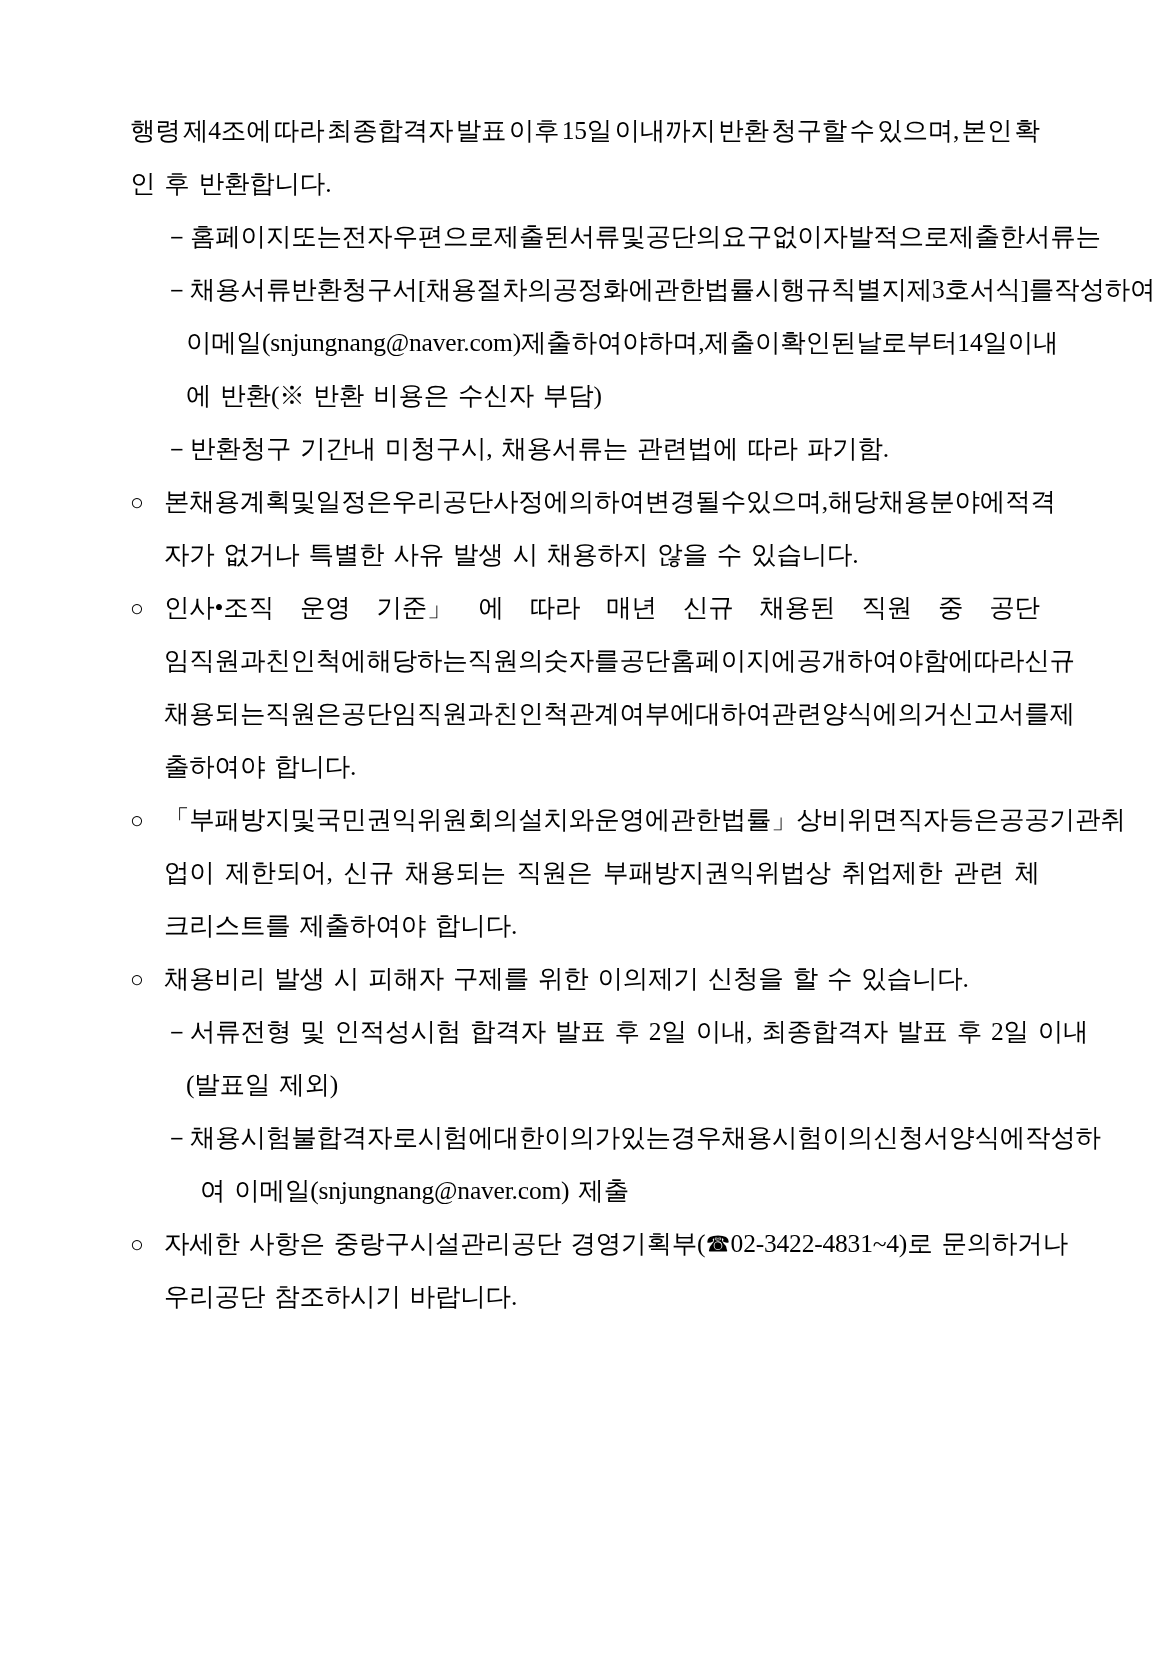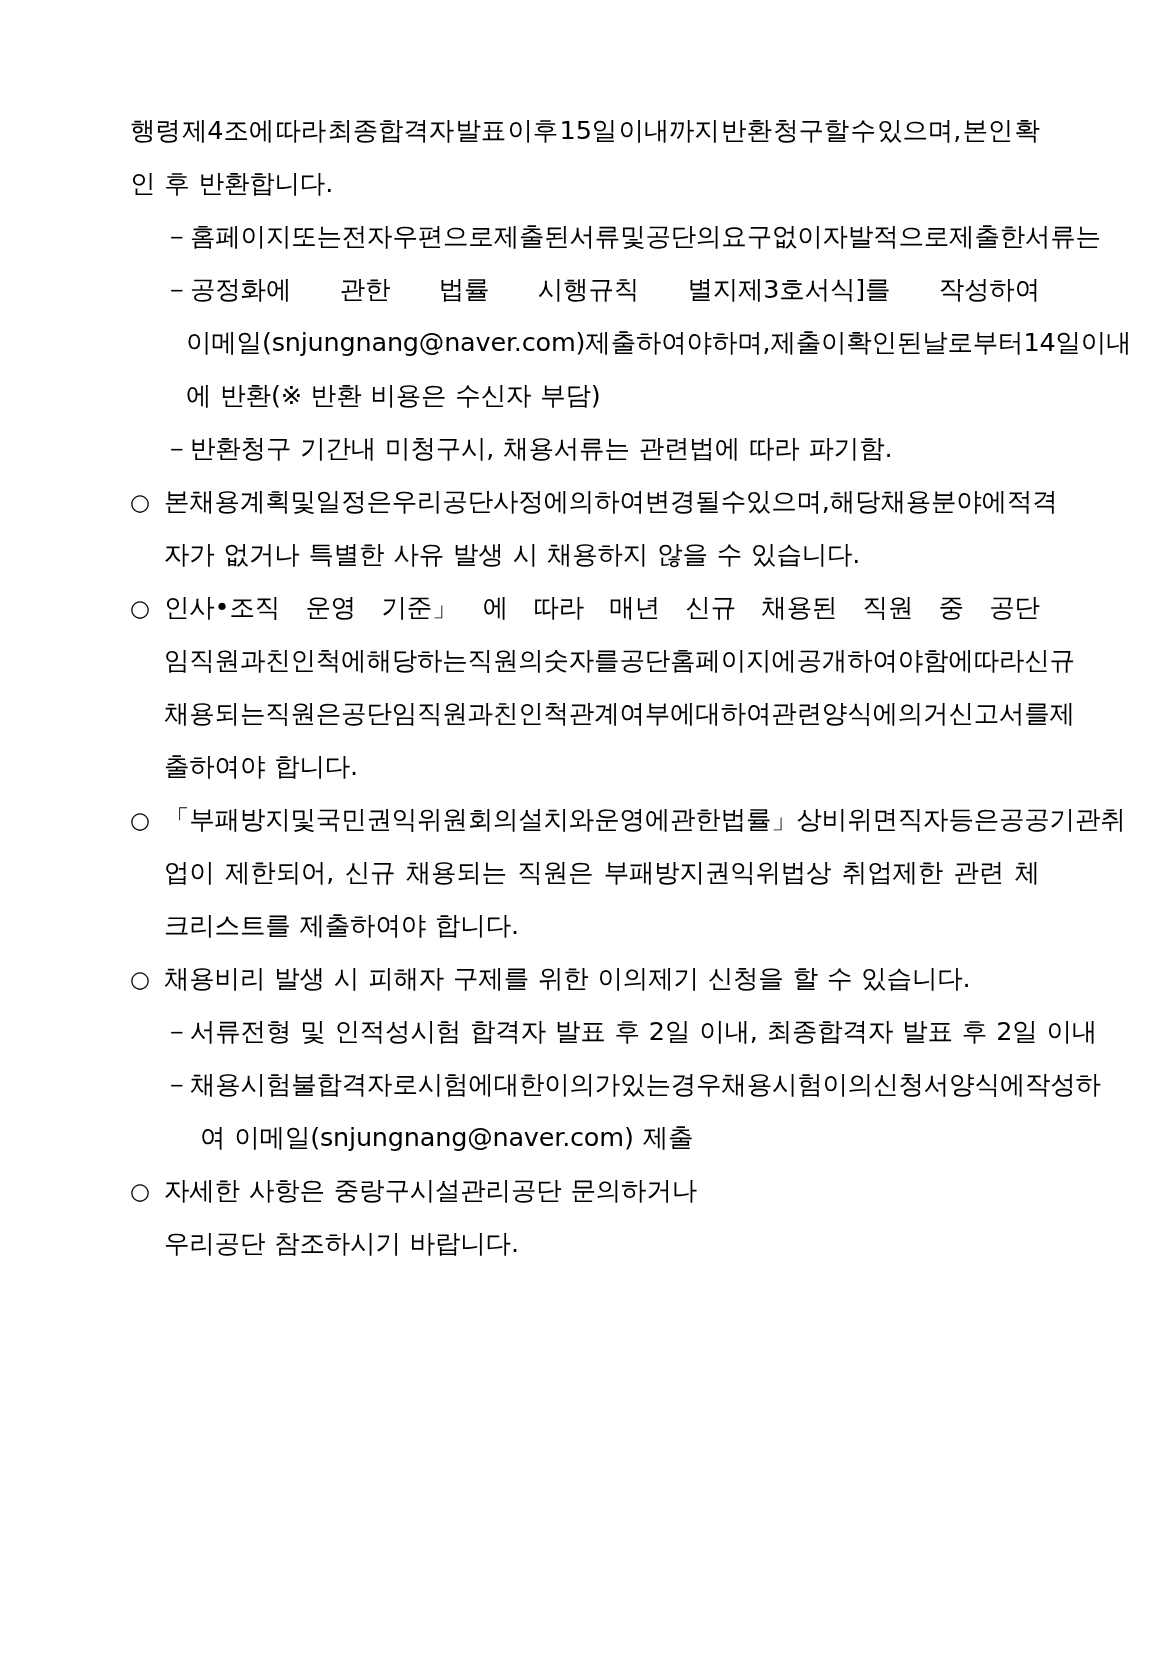--- a/index.html
+++ b/index.html
@@ -24,20 +24,21 @@
     position: absolute;
     left: 130px;
     top: 104px;
     width: 910px;
   }
 
   
   .para {
     display: block;
     margin: 0 0 0 0;
+    font-family: Liberation Serif, serif;
   }
 
   .line {
     display: flex;
     align-items: baseline;
     height: 53px;
     font-size: 25.5px;
     letter-spacing: -0.2px;
     white-space: nowrap;
     line-height: 53px;
@@ -137,20 +138,21 @@
             <span class="w">제출한</span>
             <span class="w">서류는</span>
           </span>
         </div>
       </div>
       <div class="para">
         <div class="line justify">
           <span class="indent-1"></span>
           <span class="marker dash">－</span>
           <span class="run">
+            <span class="w">채용서류반환청구서[채용절차의</span>
             <span class="w">공정화에</span>
             <span class="w">관한</span>
             <span class="w">법률</span>
             <span class="w">시행규칙</span>
             <span class="w">별지제3호서식]를</span>
             <span class="w">작성하여</span>
           </span>
         </div>
         <div class="line justify">
           <span class="indent-2"></span>
@@ -357,20 +359,27 @@
             <span class="w">후</span>
             <span class="w">2일</span>
             <span class="w">이내,</span>
             <span class="w">최종합격자</span>
             <span class="w">발표</span>
             <span class="w">후</span>
             <span class="w">2일</span>
             <span class="w">이내</span>
           </span>
         </div>
+        <div class="line flush">
+          <span class="indent-2"></span>
+          <span class="run flush">
+            <span class="w">(발표일</span>
+            <span class="w">제외)</span>
+          </span>
+        </div>
       </div>
       <div class="para">
         <div class="line justify">
           <span class="indent-1"></span>
           <span class="marker dash">－</span>
           <span class="run">
             <span class="w">채용시험</span>
             <span class="w">불합격자로</span>
             <span class="w">시험에</span>
             <span class="w">대한</span>
@@ -392,20 +401,21 @@
           </span>
         </div>
       </div>
       <div class="para">
         <div class="line flush">
           <span class="marker circle">○</span>
           <span class="run flush">
             <span class="w">자세한</span>
             <span class="w">사항은</span>
             <span class="w">중랑구시설관리공단</span>
+            <span class="w">경영기획부(☎02-3422-4831~4)로</span>
             <span class="w">문의하거나</span>
           </span>
         </div>
         <div class="line flush">
           <span class="indent-1"></span>
           <span class="run flush">
             <span class="w">우리공단</span>
             <span class="w">참조하시기</span>
             <span class="w">바랍니다.</span>
           </span>

